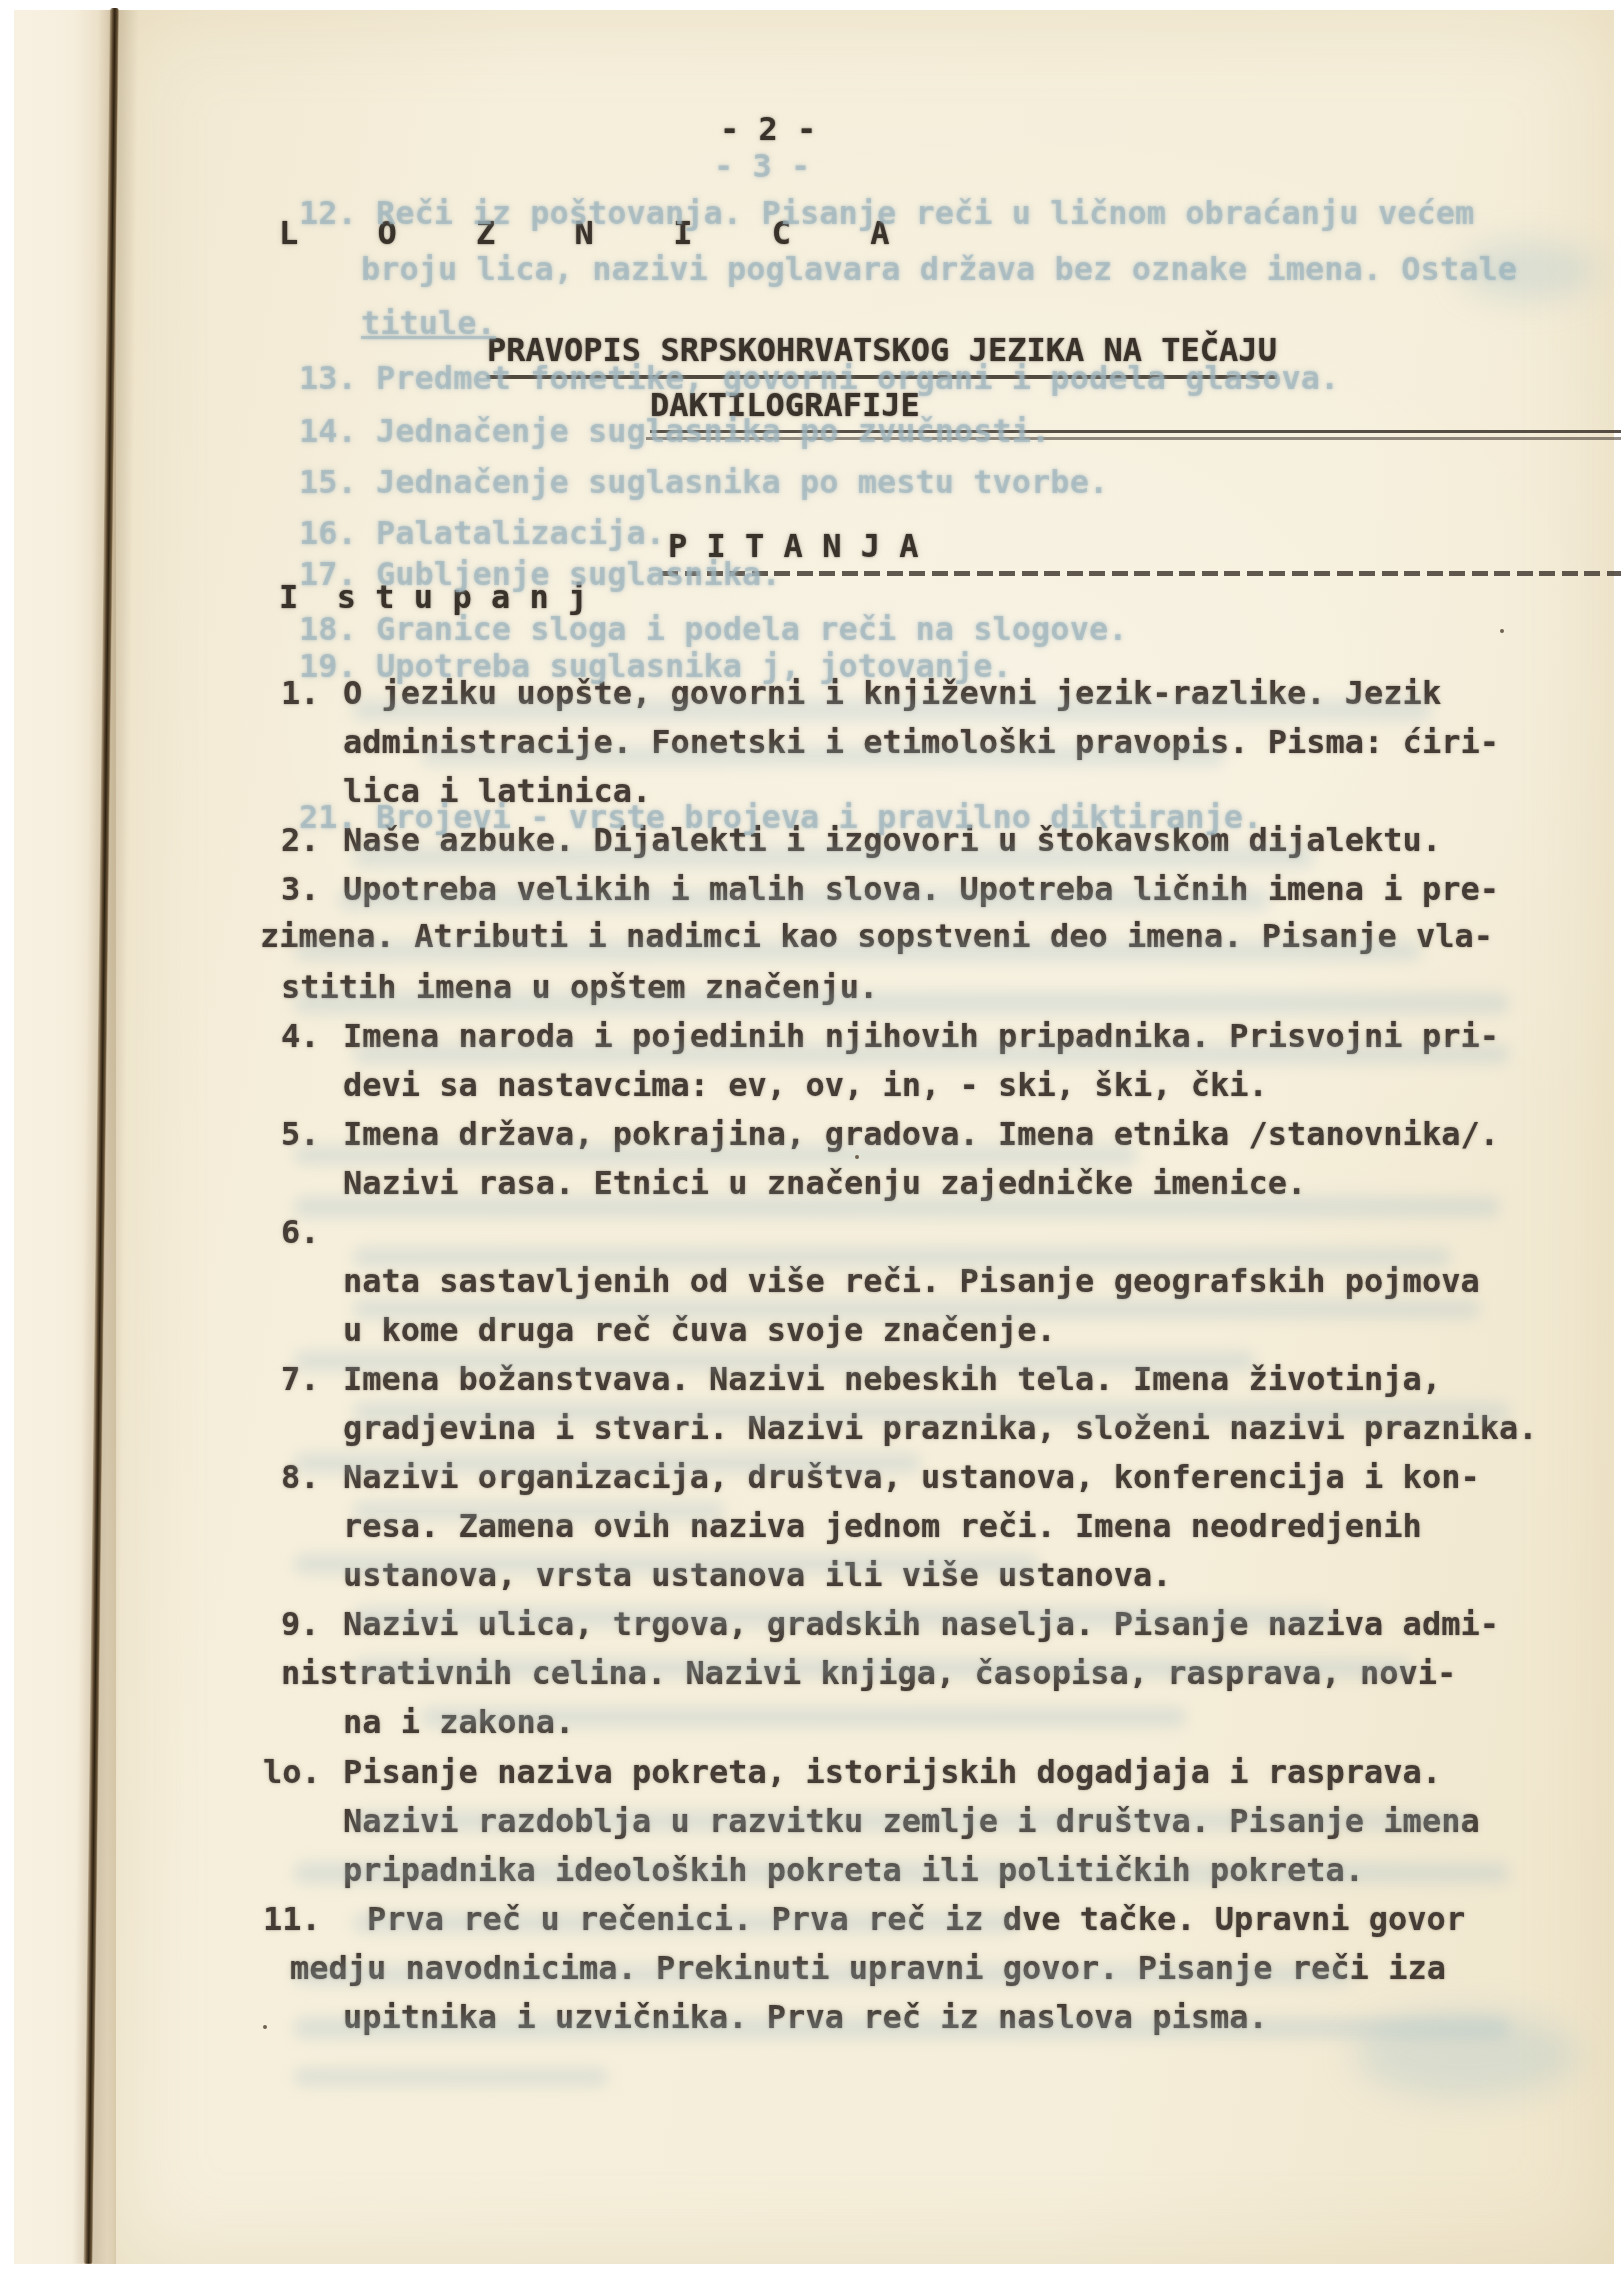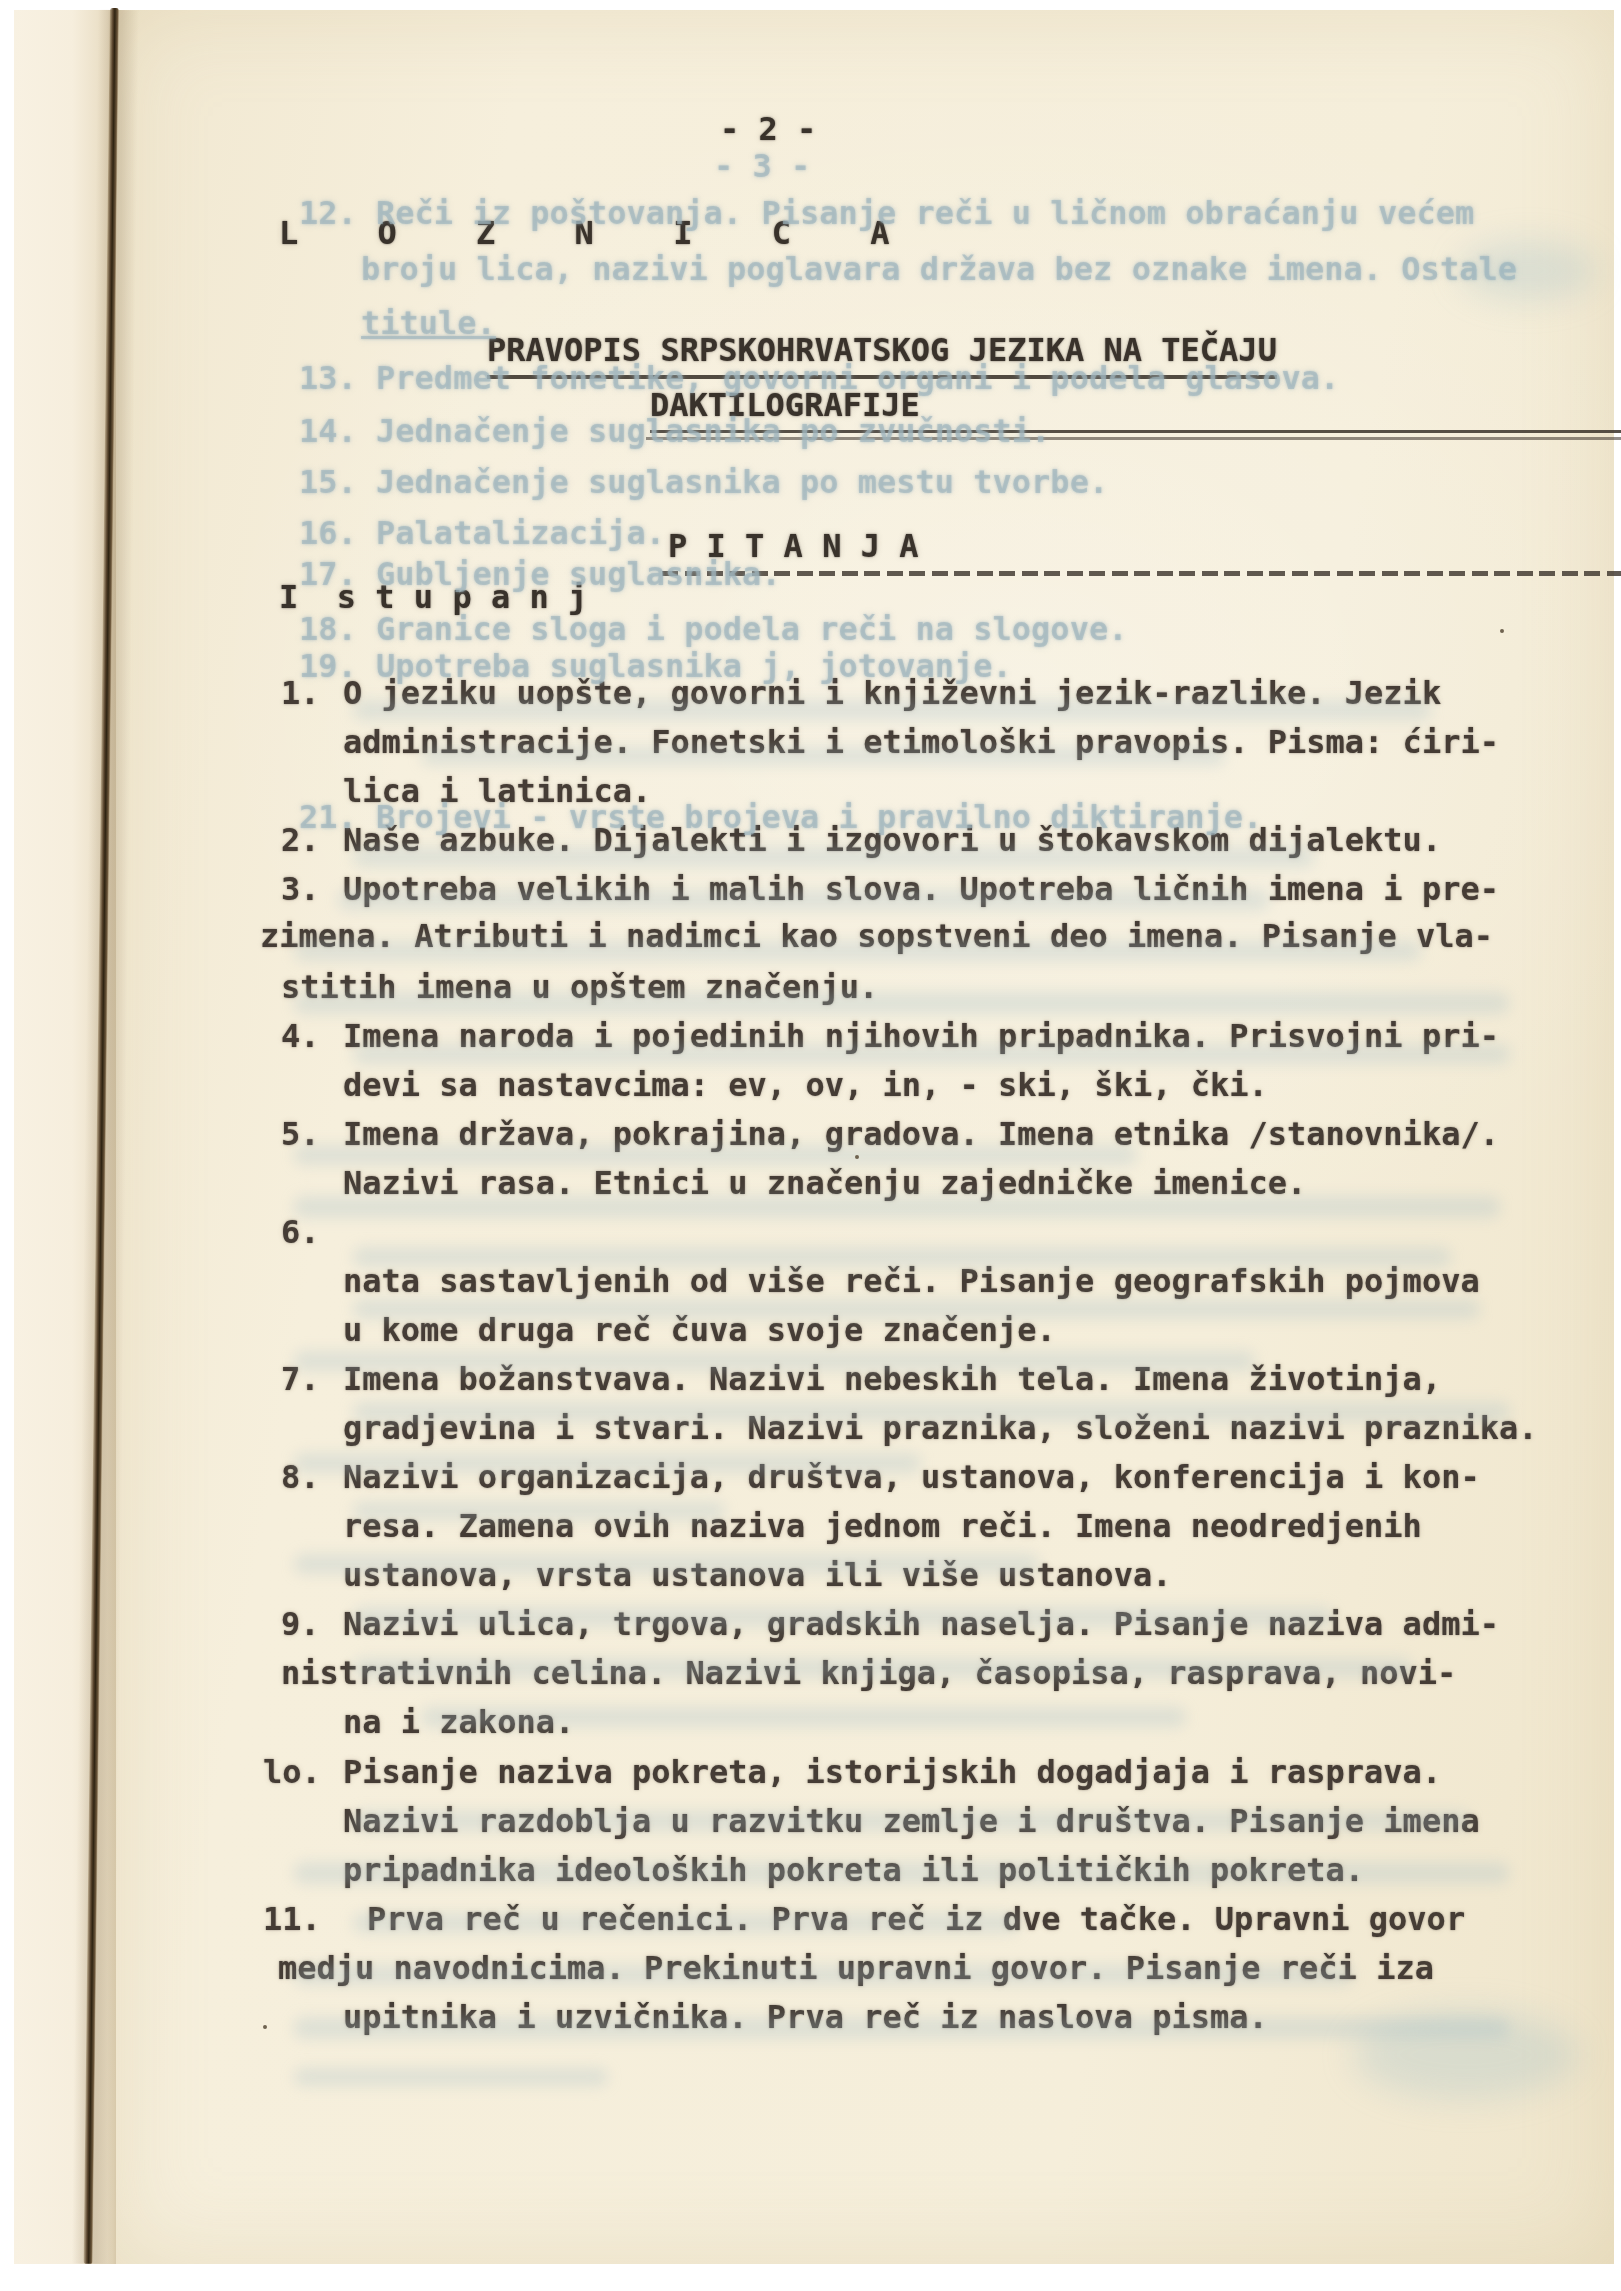--- a/index.html
+++ b/index.html
@@ -121,21 +121,21 @@
       <div class="tline" style="left: 281px; top: 1605px;">9.</div>
       <div class="tline" style="left: 343px; top: 1605px;">Nazivi ulica, trgova, gradskih naselja. Pisanje naziva admi-</div>
       <div class="tline" style="left: 281px; top: 1654px;">nistrativnih celina. Nazivi knjiga, časopisa, rasprava, novi-</div>
       <div class="tline" style="left: 343px; top: 1703px;">na i zakona.</div>
       <div class="tline" style="left: 263px; top: 1753px;">lo.</div>
       <div class="tline" style="left: 343px; top: 1753px;">Pisanje naziva pokreta, istorijskih dogadjaja i rasprava.</div>
       <div class="tline" style="left: 343px; top: 1802px;">Nazivi razdoblja u razvitku zemlje i društva. Pisanje imena</div>
       <div class="tline" style="left: 343px; top: 1851px;">pripadnika ideoloških pokreta ili političkih pokreta.</div>
       <div class="tline" style="left: 263px; top: 1900px;">11.</div>
       <div class="tline" style="left: 343px; top: 1900px; margin-left: 24px;">Prva reč u rečenici. Prva reč iz dve tačke. Upravni govor</div>
-      <div class="tline" style="left: 278px; top: 1949px; text-align: center;">medju navodnicima. Prekinuti upravni govor. Pisanje reči iza</div>
+      <div class="tline" style="left: 290px; top: 1949px; text-align: center;">medju navodnicima. Prekinuti upravni govor. Pisanje reči iza</div>
       <div class="tline" style="left: 343px; top: 1998px;">upitnika i uzvičnika. Prva reč iz naslova pisma.</div>
       <div class="gline" style="left: 714px; top: 147px;">- 3 -</div>
       <div class="gline" style="left: 299px; top: 194px;">12. Reči iz poštovanja. Pisanje reči u ličnom obraćanju većem</div>
       <div class="gline" style="left: 361px; top: 250px;">broju lica, nazivi poglavara država bez oznake imena. Ostale</div>
       <div class="gline" style="left: 361px; top: 304px; text-decoration: underline;">titule.</div>
       <div class="gline" style="left: 299px; top: 359px;">13. Predmet fonetike, govorni organi i podela glasova.</div>
       <div class="gline" style="left: 299px; top: 412px;">14. Jednačenje suglasnika po zvučnosti.</div>
       <div class="gline" style="left: 299px; top: 463px;">15. Jednačenje suglasnika po mestu tvorbe.</div>
       <div class="gline" style="left: 299px; top: 514px;">16. Palatalizacija.</div>
       <div class="gline" style="left: 299px; top: 555px;">17. Gubljenje suglasnika.</div>

